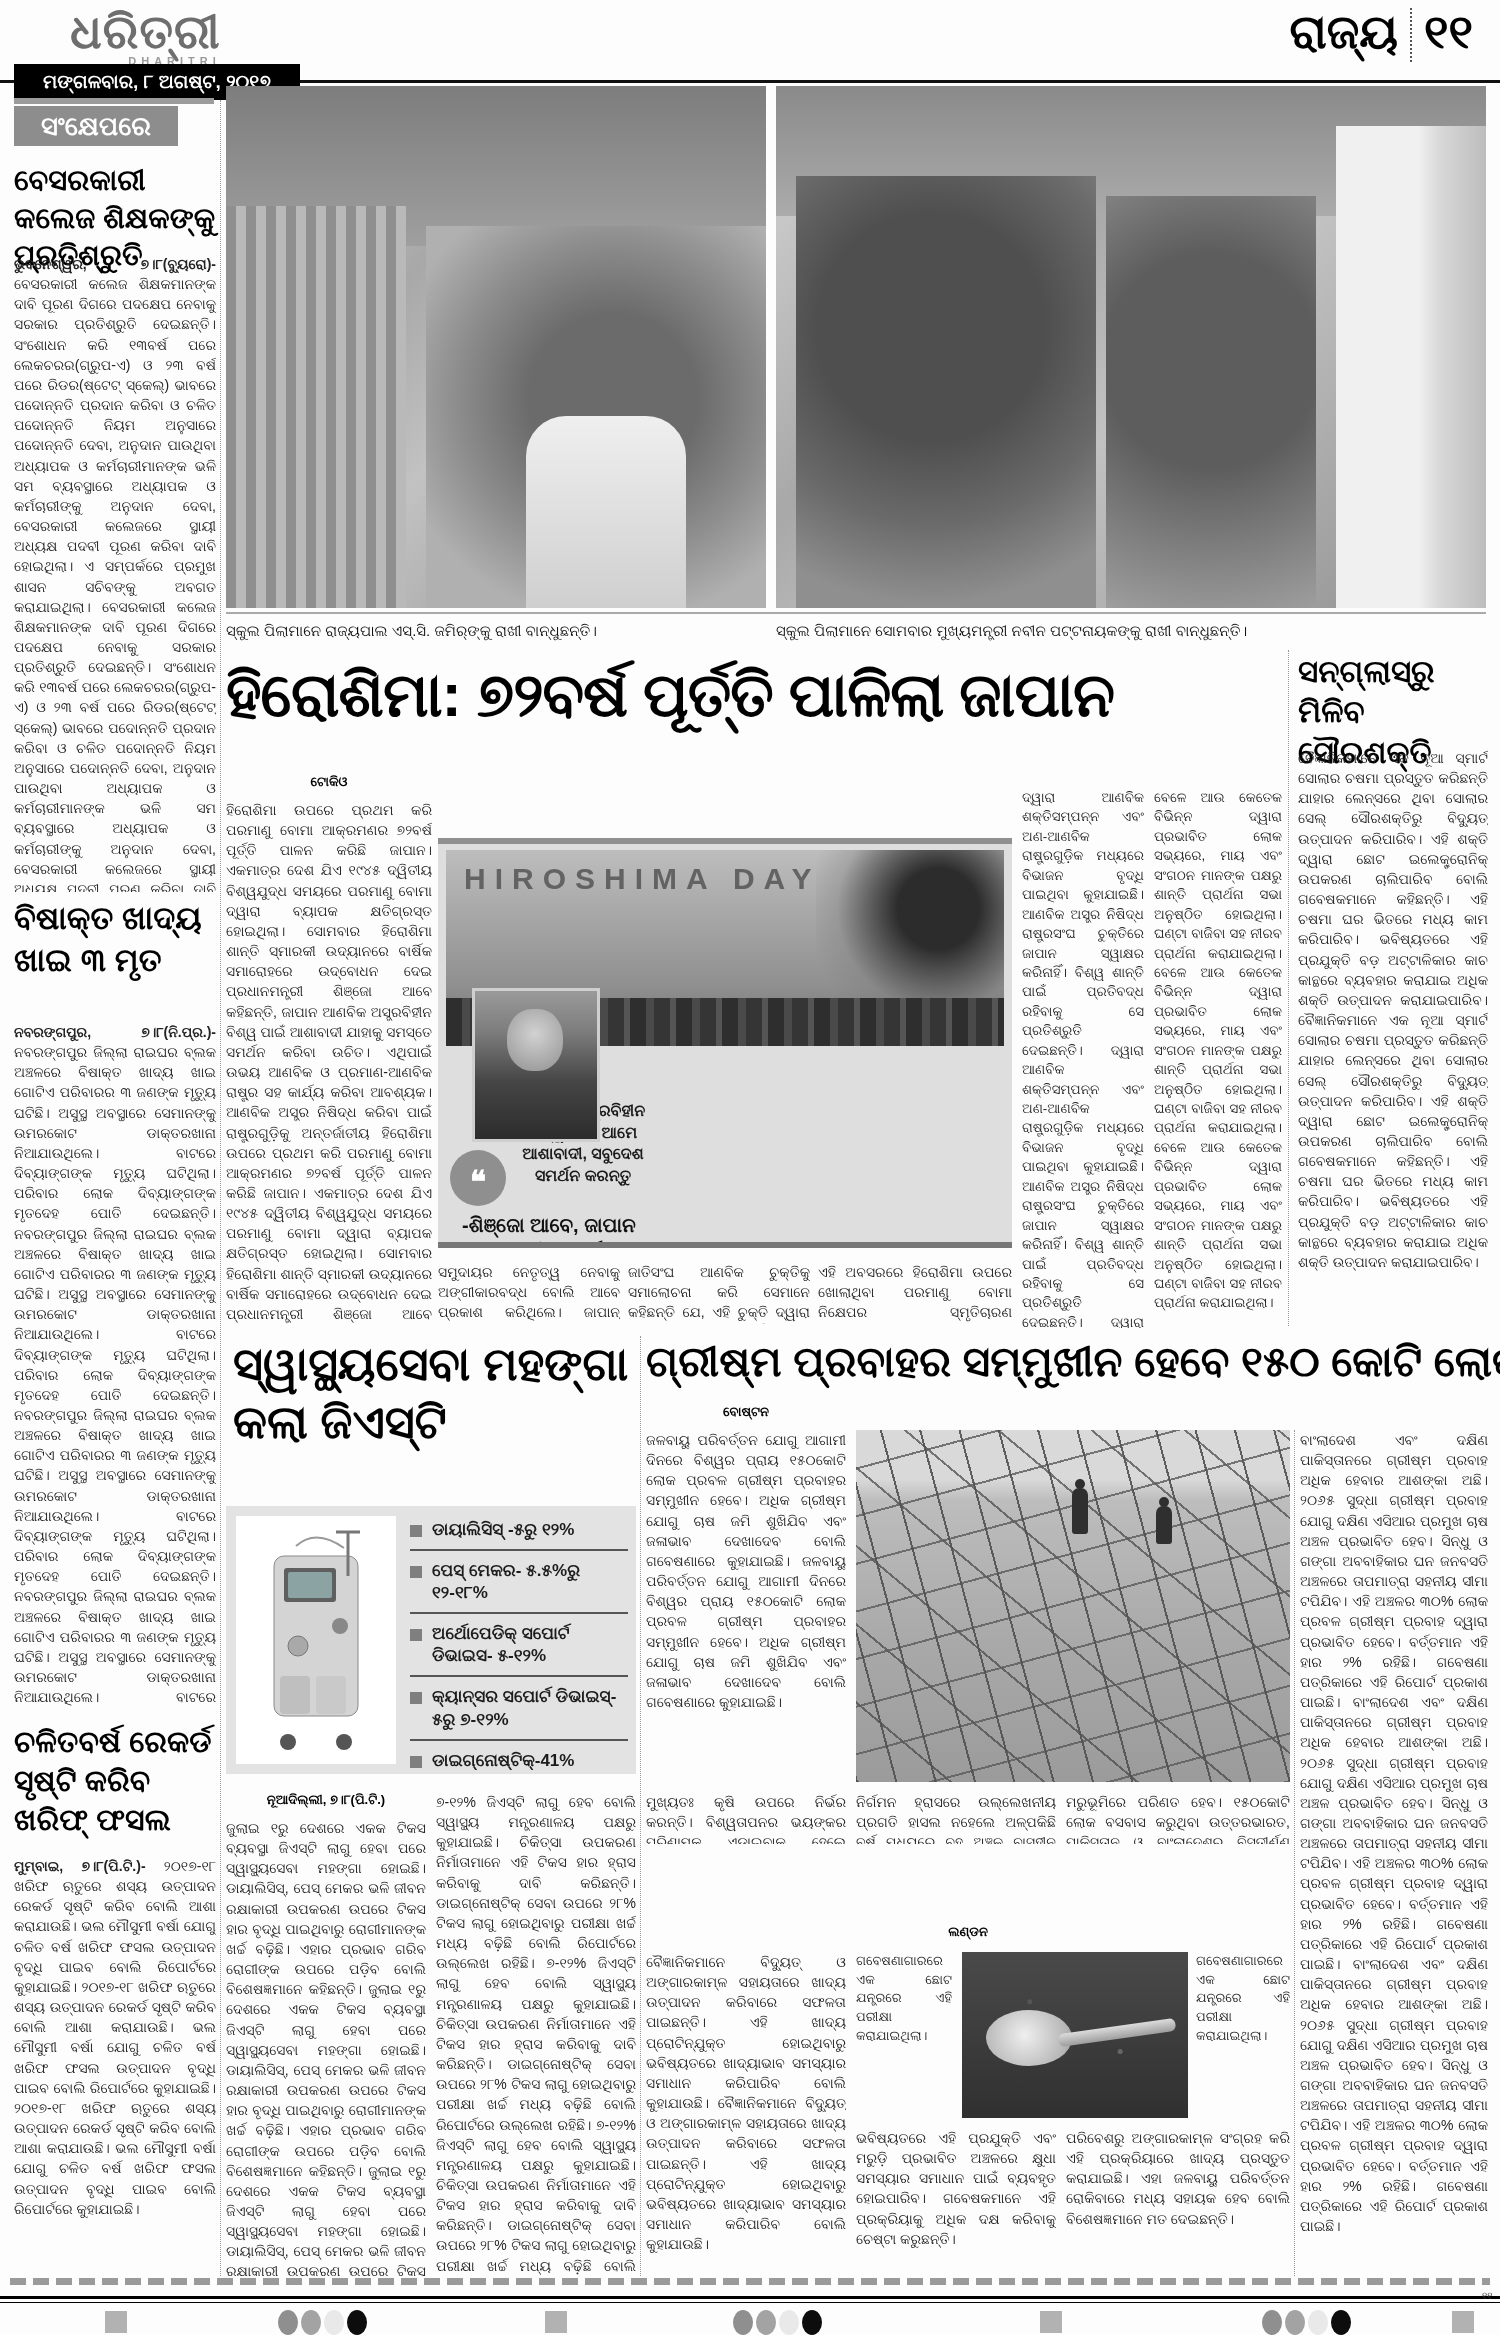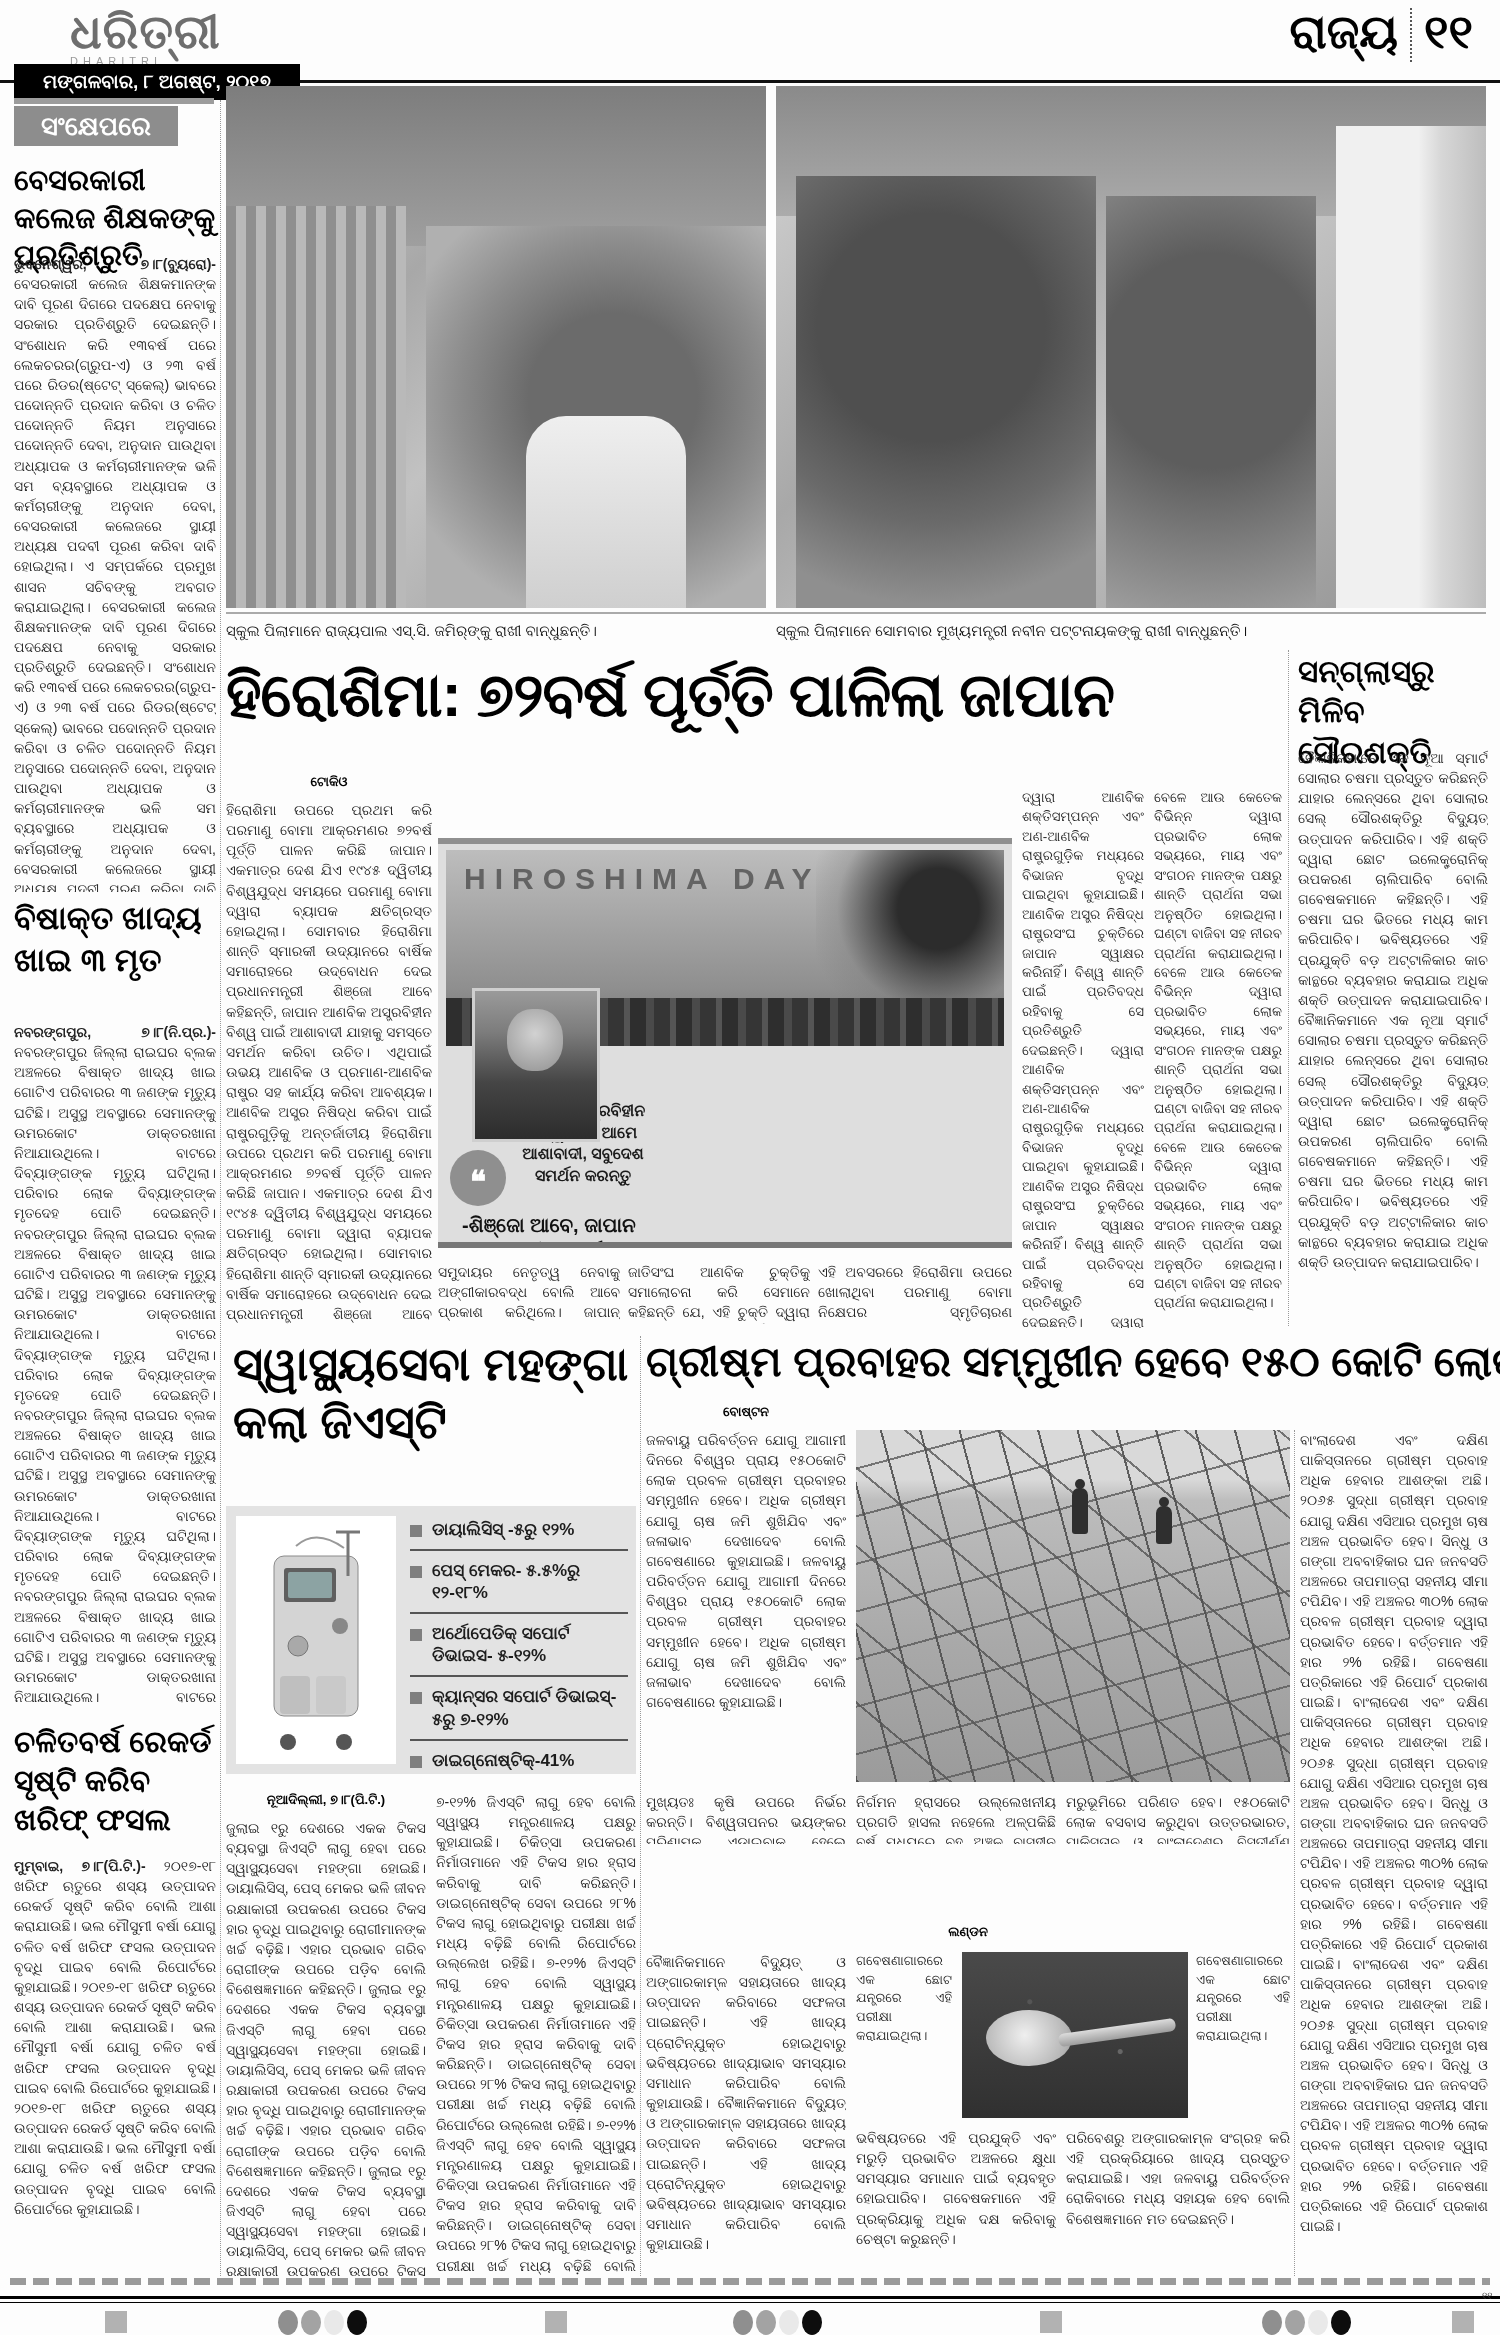--- a/index.html
+++ b/index.html
@@ -1,21 +1,21 @@
 <!DOCTYPE html>
 <html><head>
 <meta charset="utf-8">
 <style>
   html,body{margin:0;padding:0;background:#e9e9e9;}
   .page{position:relative;width:1500px;height:2335px;background:#fdfdfd;margin:0 auto;
         font-family:"Liberation Sans",sans-serif;color:#1c1c1c;overflow:hidden;}
   .abs{position:absolute;}
   
   .logo{font-size:47px;font-weight:bold;color:#6e6e6e;letter-spacing:1px;line-height:1;}
-  .logo-sub{font-size:11px;font-weight:normal;color:#9a9a9a;letter-spacing:5px;text-align:left;}
+  .logo-sub{font-size:11px;font-weight:bold;color:#9a9a9a;letter-spacing:5px;text-align:right;}
   .section-title{font-size:47px;font-weight:bold;color:#000;text-align:right;line-height:1.1;}
   .page-num{font-size:47px;font-weight:bold;color:#000;line-height:1.1;}
   .v-dotted{border-left:2px dotted #555;}
   .date-bar{background:#000;color:#fff;font-size:19px;font-weight:bold;text-align:center;line-height:36px;}
   .rule{background:#111;}
   
   .rail-strip{background:#9c9c9c;}
   .rail-label{background:#8d8d8d;color:#fff;font-size:26px;font-weight:bold;text-align:center;line-height:40px;}
   .brief-headline{font-size:29px;font-weight:bold;line-height:1.3;color:#000;}
   .body-col{font-size:14px;line-height:1.44;text-align:justify;color:#222;overflow:hidden;}

